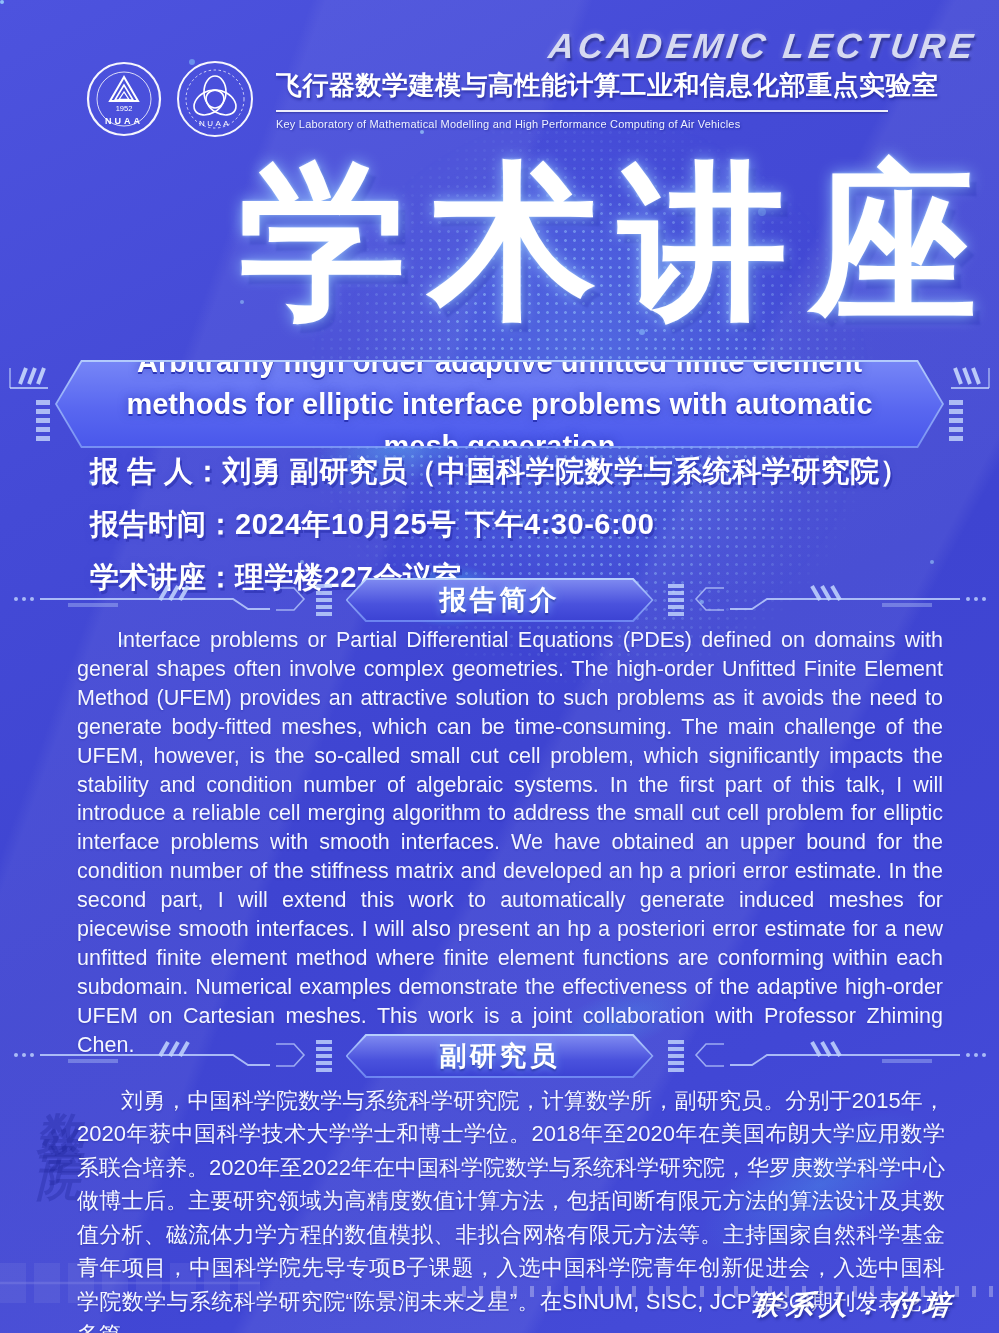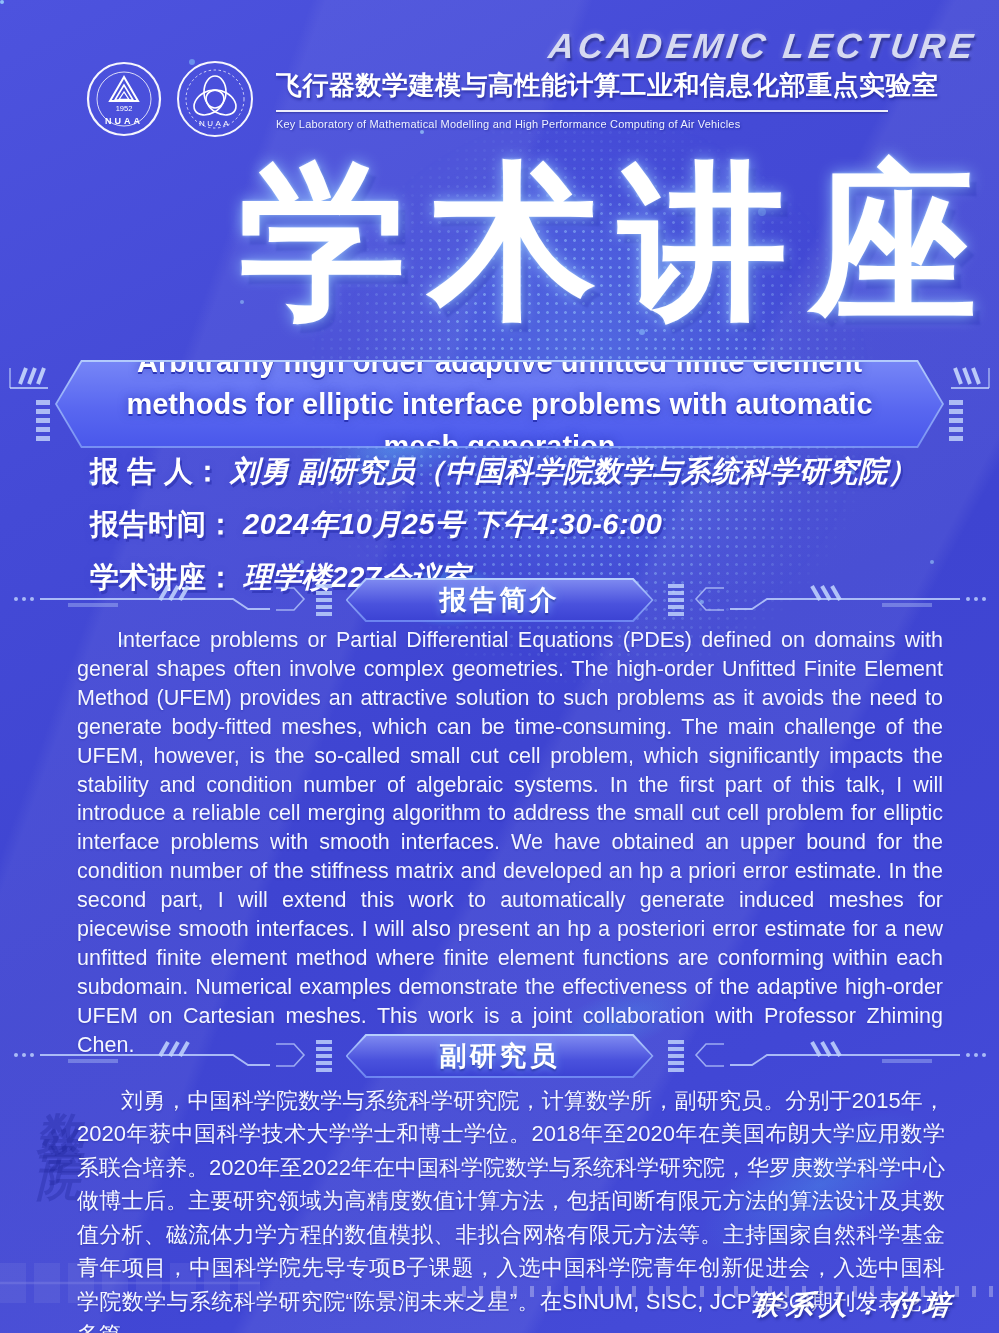--- a/index.html
+++ b/index.html
@@ -73,21 +73,21 @@
   .banner-text{font-size:29px;font-weight:800;color:#ffffff;line-height:1.45;padding:0 40px;
     text-shadow:0 2px 0 rgba(35,45,175,0.85), 0 0 10px rgba(35,45,175,0.6);}
   .edge-deco{position:absolute;}
   .edge-deco svg{display:block;}
   
   .info{position:absolute;top:452px;left:90px;right:70px;}
   .info-row{display:flex;align-items:flex-end;margin-bottom:13px;
     font-size:29px;font-weight:bold;color:#ffffff;
     text-shadow:2px 3px 0 rgba(38,44,170,0.55), 0 0 6px rgba(60,70,200,0.4);}
   .info-label{white-space:pre;}
-  .info-value{margin-left:8px;letter-spacing:0.5px;font-style:italic;}
+  .info-value{letter-spacing:0.5px;}
   
   .section-header{position:absolute;left:0;right:0;display:flex;height:44px;}
   .section-header.abstract-pos{top:578px;}
   .section-header.speaker-pos{top:1034px;}
   .wing{flex:1;height:44px;position:relative;overflow:hidden;}
   .wing svg{position:absolute;top:0;}
   .wing.left svg{right:0;}
   .wing.right svg{left:0;transform:scaleX(-1);}
   .badge{flex:0 0 308px;height:44px;position:relative;margin:0 8px;
     clip-path:polygon(20px 0, calc(100% - 20px) 0, 100% 50%, calc(100% - 20px) 100%, 20px 100%, 0 50%);

